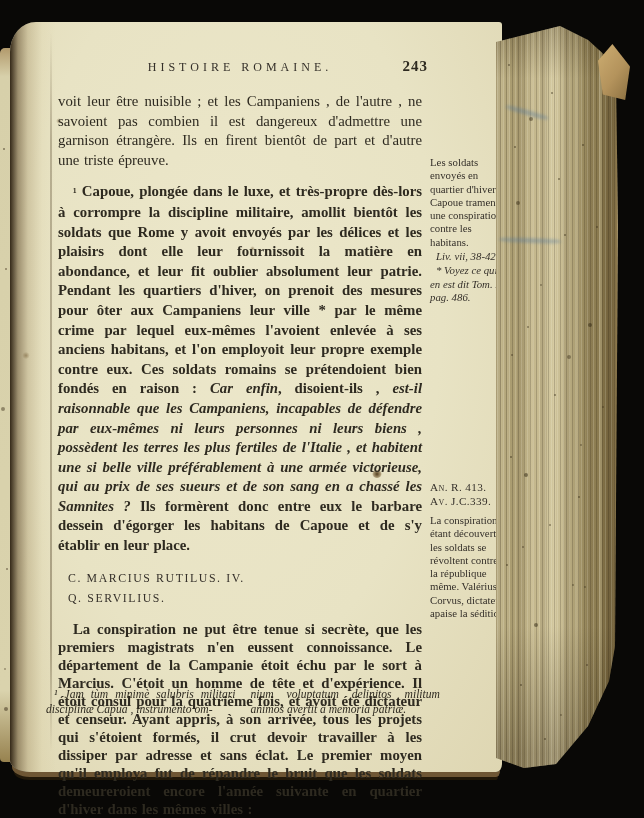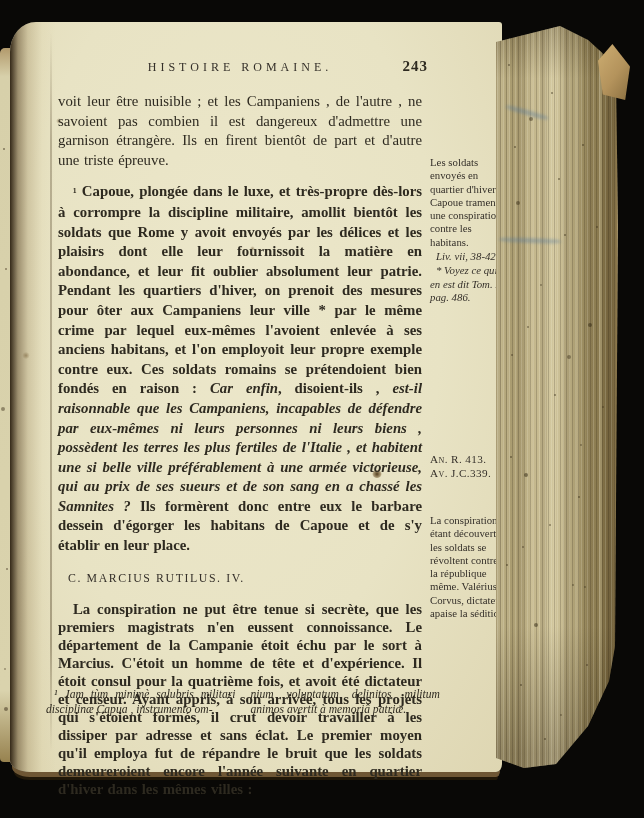--- a/index.html
+++ b/index.html
@@ -59,21 +59,21 @@
   .body-par.tight{line-height:18px;}
   .it{font-style:italic;}
   .fnmark{font-size:12px;}
   .sec-head{margin:11px 0 3px 22px;font-size:11.8px;letter-spacing:1.6px;line-height:20px;color:#35302a;}
   .sec-head div{white-space:nowrap;}
   
   .mnote{position:absolute;left:420px;width:78px;font-size:10.8px;line-height:13.3px;color:#35302a;}
   .mnote .ref{font-style:italic;margin-top:1px;text-indent:6px;}
   .mnote .star{font-style:italic;margin-top:1px;text-indent:6px;}
   .mn1{top:134px;}
-  .anr{top:431px;font-size:11.2px;line-height:13.5px;letter-spacing:.4px;font-variant:small-caps;}
+  .anr{top:459px;font-size:11.2px;line-height:13.5px;letter-spacing:.4px;font-variant:small-caps;}
   .mn2{top:492px;}
   
   .footnote{
     position:absolute;left:36px;top:666px;width:394px;display:flex;gap:15px;
     font-size:11.6px;font-style:italic;line-height:14.6px;color:#2e2a20;
   }
   .fn-col{flex:1;text-align:justify;}
   .fn-col.first{text-indent:8px;}
   
   .fore-edge{
@@ -131,20 +131,21 @@
       <div class="header-title">HISTOIRE ROMAINE.</div>
       <div class="page-num">243</div>
     </div>
 
     <p class="body-par">voit leur être nuisible ; et les Campaniens , de l'autre , ne savoient pas combien il est dangereux d'admettre une garnison étrangère. Ils en firent bientôt de part et d'autre une triste épreuve.</p>
 
     <p class="body-par indent"><span class="fnmark">¹</span> <span>Capoue, plongée dans le luxe, et très-propre dès-lors à corrompre la discipline militaire, amollit bientôt les soldats que Rome y avoit envoyés par les délices et les plaisirs dont elle leur fournissoit la matière en abondance, et leur fit oublier absolument leur patrie. Pendant les quartiers d'hiver, on prenoit des mesures pour ôter aux Campaniens leur ville</span> <span>*</span> <span>par le même crime par lequel eux-mêmes l'avoient enlevée à ses anciens habitans, et l'on employoit leur propre exemple contre eux. Ces soldats romains se prétendoient bien fondés en raison :</span> <span class="it">Car enfin</span><span>, disoient-ils ,</span> <span class="it">est-il raisonnable que les Campaniens, incapables de défendre par eux-mêmes ni leurs personnes ni leurs biens , possèdent les terres les plus fertiles de l'Italie , et habitent une si belle ville préférablement à une armée victorieuse, qui au prix de ses sueurs et de son sang en a chassé les Samnites ?</span> <span>Ils formèrent donc entre eux le barbare dessein d'égorger les habitans de Capoue et de s'y établir en leur place.</span></p>
 
     <div class="sec-head">
       <div>C. MARCIUS RUTILUS. IV.</div>
+      <div>Q. SERVILIUS.</div>
     </div>
 
     <p class="body-par indent tight">La conspiration ne put être tenue si secrète, que les premiers magistrats n'en eussent connoissance. Le département de la Campanie étoit échu par le sort à Marcius. C'étoit un homme de tête et d'expérience. Il étoit consul pour la quatrième fois, et avoit été dictateur et censeur. Ayant appris, à son arrivée, tous les projets qui s'étoient formés, il crut devoir travailler à les dissiper par adresse et sans éclat. Le premier moyen qu'il employa fut de répandre le bruit que les soldats demeureroient encore l'année suivante en quartier d'hiver dans les mêmes villes :</p>
   </div>
 
   <div class="mnote mn1">
     <div>Les soldats envoyés en quartier d'hiver à Capoue trament une conspiration contre les habitans.</div>
     <div class="ref">Liv. vii, 38-42.</div>
     <div class="star">* Voyez ce qui en est dit Tom. I, pag. 486.</div>
   </div>

